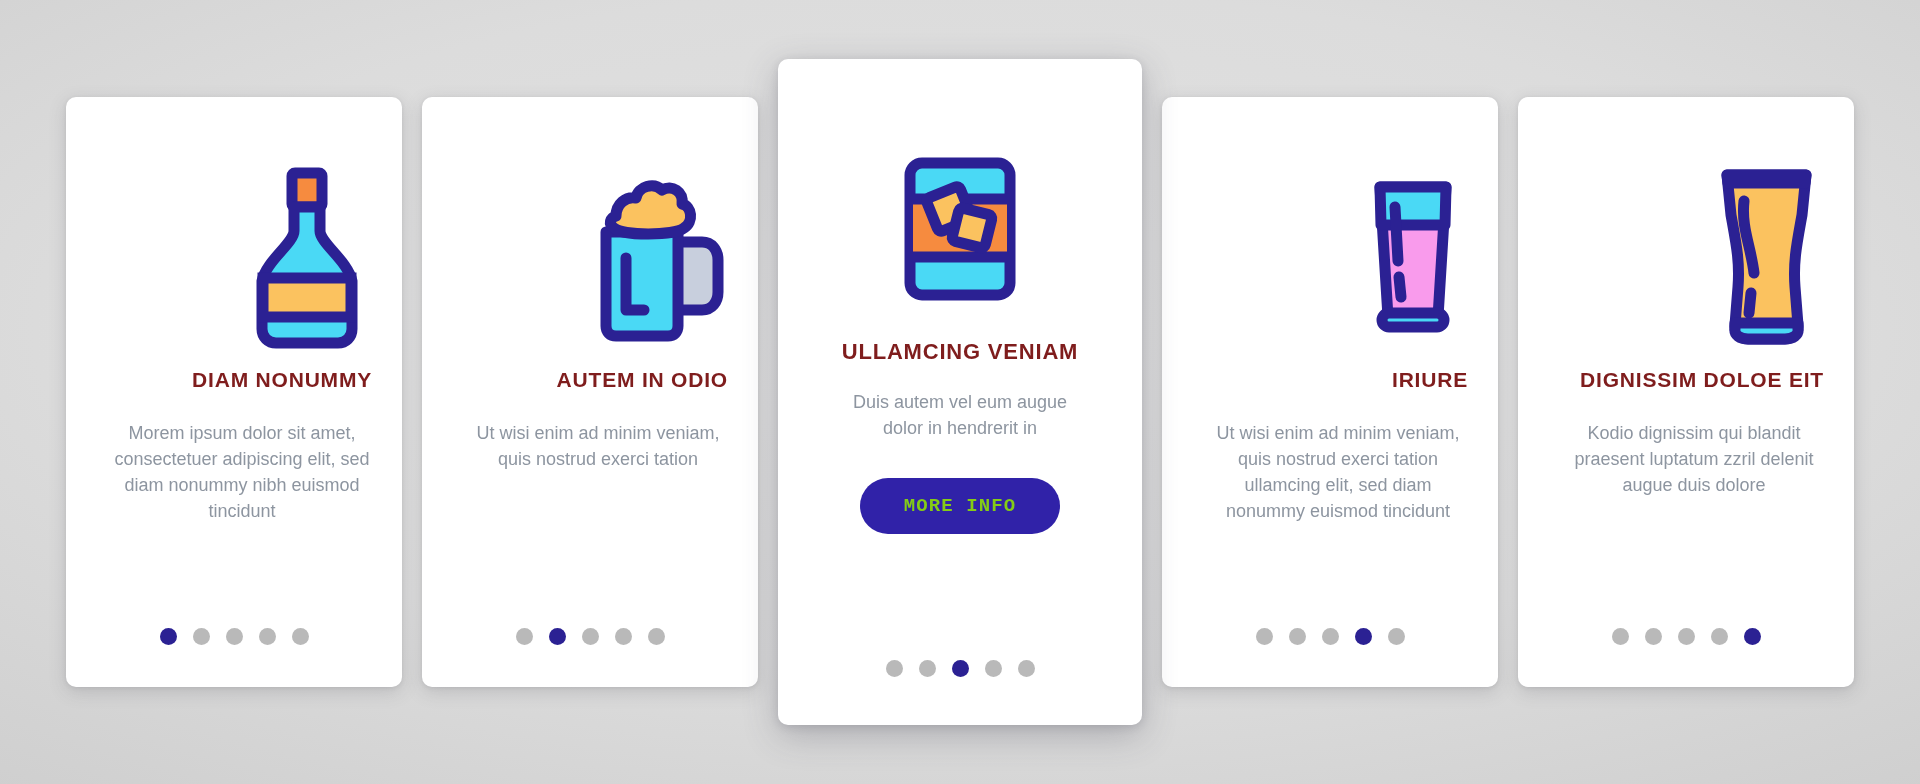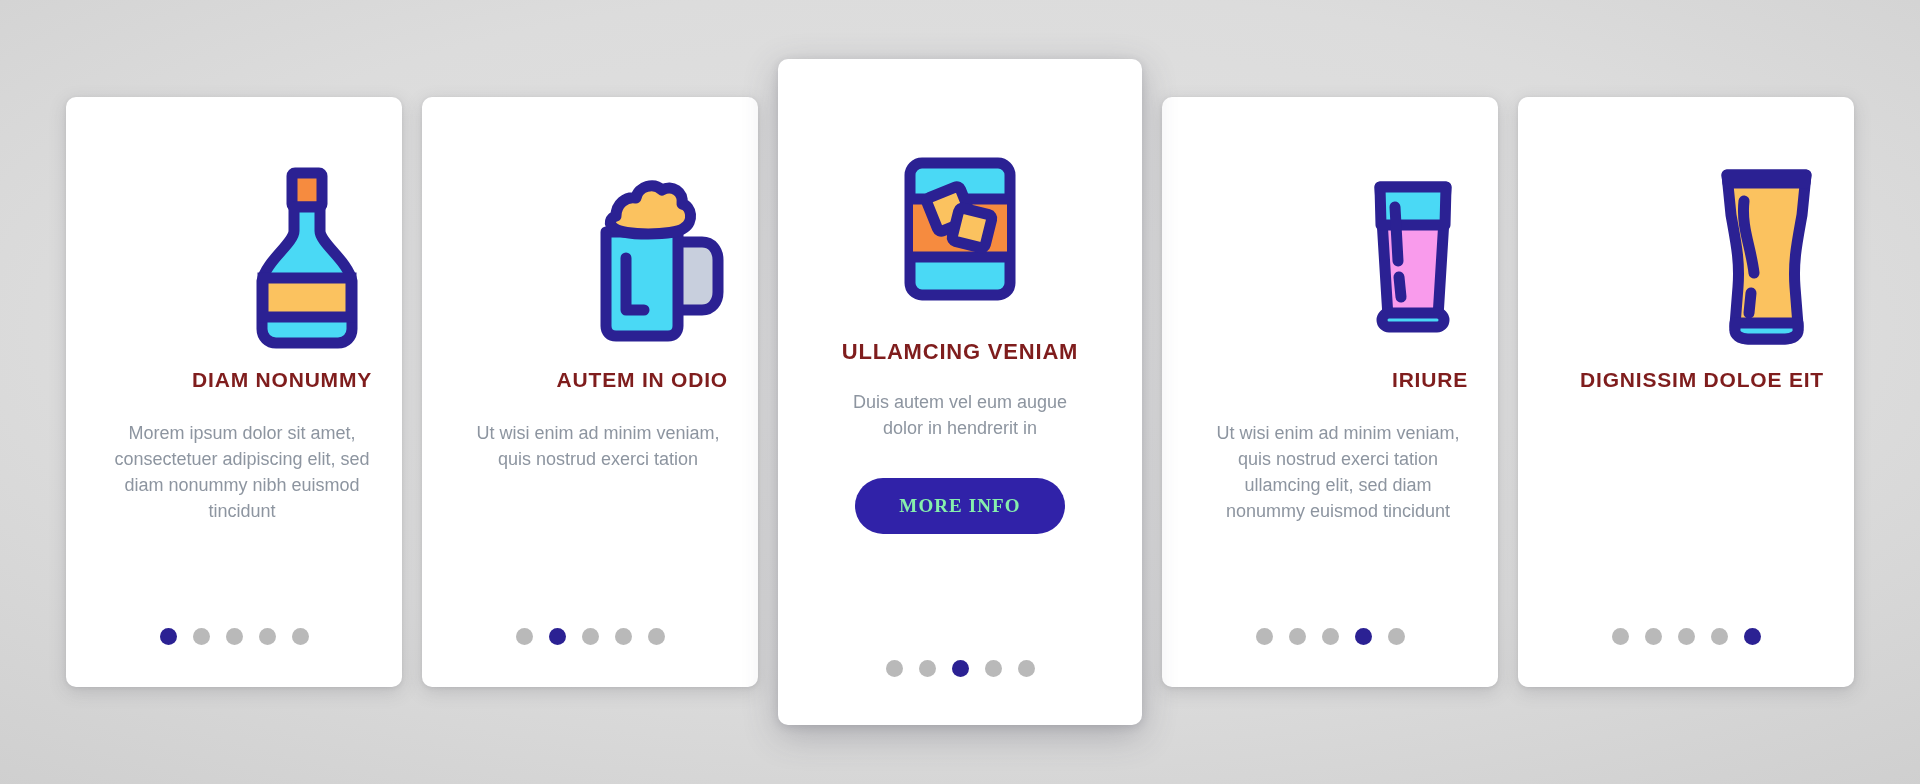--- a/index.html
+++ b/index.html
@@ -84,26 +84,26 @@
     max-width: 260px;
   }
   .card--featured .card-desc {
     margin-top: 24px;
     max-width: 250px;
   }
 
   .cta-button {
     margin-top: 36px;
     background: #3022a8;
-    color: #86efac;
+    color: #84cc16;
     border: none;
     border-radius: 30px;
     padding: 0 44px;
     height: 56px;
-    font-family: Liberation Serif, serif;
+    font-family: Liberation Mono, monospace;
     font-size: 19px;
     font-weight: bold;
     letter-spacing: 1.1px;
     cursor: pointer;
   }
 
   .dots {
     position: absolute;
     bottom: 42px;
     left: 0;
@@ -220,20 +220,21 @@
     <div class="card-icon">
       <svg width="115" height="185" viewBox="0 0 115 185">
         <path d="M18 10 L97 10 L93 50 C88 78 84 96 86 122 L89 160 C90 168 84 174 76 174 L39 174 C31 174 25 168 26 160 L29 122 C31 96 27 78 22 50 Z" fill="#fbc25f" stroke="#2b2193" stroke-width="11" stroke-linejoin="round"></path>
         <path d="M19 18 L96 18 L97 10 L18 10 Z" fill="#4ad9f5" stroke="#2b2193" stroke-width="11" stroke-linejoin="round"></path>
         <path d="M26 158 L89 158 L89 164 C90 170 84 174 76 174 L39 174 C31 174 25 170 26 164 Z" fill="#4ad9f5" stroke="#2b2193" stroke-width="11" stroke-linejoin="round"></path>
         <path d="M35 36 C32 62 42 82 45 108" fill="none" stroke="#2b2193" stroke-width="11" stroke-linecap="round"></path>
         <path d="M42 128 L40 148" fill="none" stroke="#2b2193" stroke-width="11" stroke-linecap="round"></path>
       </svg>
     </div>
     <div class="card-title">DIGNISSIM DOLOE EIT</div>
+    <div class="card-desc">Kodio dignissim qui blandit praesent luptatum zzril delenit augue duis dolore</div>
     <div class="dots">
       <span class="dot"></span>
       <span class="dot"></span>
       <span class="dot"></span>
       <span class="dot"></span>
       <span class="dot is-active"></span>
     </div>
   </div>
 
 </div>

